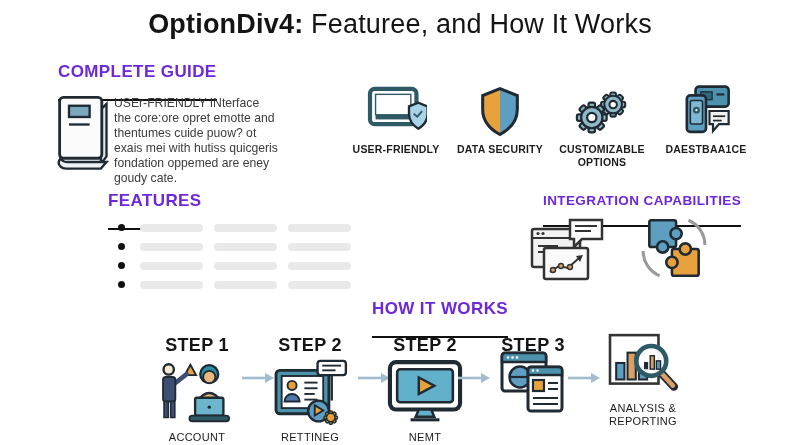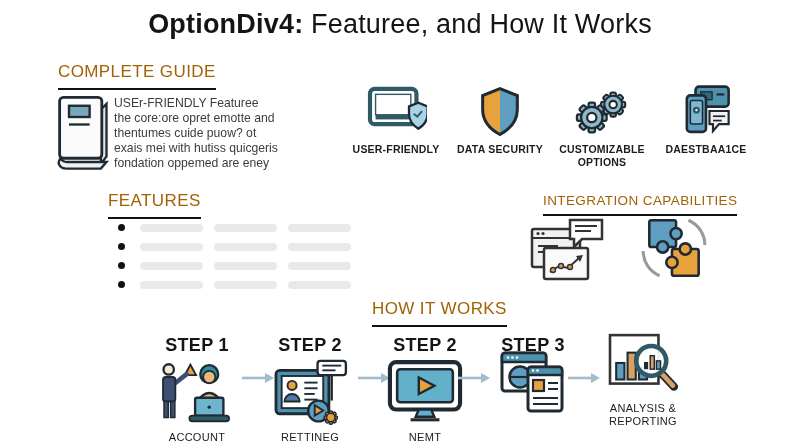--- a/index.html
+++ b/index.html
@@ -10,22 +10,22 @@
   }
   .abs{position:absolute;}
 
   
   .title{top:9px;left:0;width:800px;text-align:center;font-size:27px;letter-spacing:.2px;color:#141414;}
   .title .brand{font-weight:800;}
   .title .rest{font-weight:400;}
 
   
   .sec-heading{
-    font-weight:400;color:#a16207;border-bottom:2.5px solid #111;
-    padding-bottom:6px;display:inline-block;letter-spacing:.4px;white-space:nowrap;
+    font-weight:700;color:#6d28d9;border-bottom:2.5px solid #111;
+    padding-bottom:17px;display:inline-block;letter-spacing:.4px;white-space:nowrap;
   }
   #guide-heading{left:58px;top:62px;font-size:17px;}
   #features-heading{left:108px;top:191px;font-size:17px;}
   #integration-heading{left:543px;top:193px;font-size:13.5px;}
   #hiw-heading{left:372px;top:299px;font-size:17px;}
 
   
   #book-icon{left:54px;top:92px;width:60px;height:80px;}
   .guide-text{left:114px;top:96px;width:205px;font-size:12.2px;line-height:15px;color:#3c3c3c;}
 
@@ -75,25 +75,26 @@
 
 <svg class="abs" id="book-icon" viewBox="0 0 64 84">
   <path d="M56 12 v56 l-6 8 V18 z" fill="#dfe7ea" stroke="#1f2a33" stroke-width="2.5"></path>
   <rect x="6" y="5" width="45" height="65" rx="4" fill="#fbfbfb" stroke="#1f2a33" stroke-width="3"></rect>
   <path d="M7 70 q-4 5 0 9 q2 2 6 2 h37 l6 -7 h-42 q-5 0 -7 -4 z" fill="#eef2f4" stroke="#1f2a33" stroke-width="2.5"></path>
   <rect x="16" y="14" width="22" height="12" fill="#7ba7bc" stroke="#1f2a33" stroke-width="2.5"></rect>
   <line x1="16" y1="34" x2="38" y2="34" stroke="#1f2a33" stroke-width="2.5"></line>
 </svg>
 
 <div class="abs guide-text">
-  <div>USEr-FRIENDLY Featuree</div>
+  <div>USEr-FRIENDLY INterface</div>
   <div>the core:ore opret emotte and</div>
   <div>thentumes cuide puow? ot</div>
   <div>exais mei with hutiss quicgeris</div>
   <div>fondation oppemed are eney</div>
+  <div>goudy cate.</div>
 </div>
 
 <div class="badge" id="badge-0">
   <div class="icon-wrap">
     <svg width="62" height="52" viewBox="0 0 66 56">
       <rect x="5" y="3" width="50" height="38" rx="5" fill="#ffffff" stroke="#2e5a66" stroke-width="4.5"></rect>
       <rect x="11" y="9" width="38" height="22" fill="#ffffff" stroke="#2e5a66" stroke-width="1.5"></rect>
       <rect x="11" y="31" width="38" height="5" fill="#2e5a66"></rect>
       <path d="M47 22 l10 -4 10 4 v8 c0 8 -5 13 -10 16 c-5 -3 -10 -8 -10 -16 z" fill="#a9d3e6" stroke="#1f2a33" stroke-width="2.5"></path>
       <path d="M52 30 l4 3 5 -6" fill="none" stroke="#2e5a66" stroke-width="2"></path>

